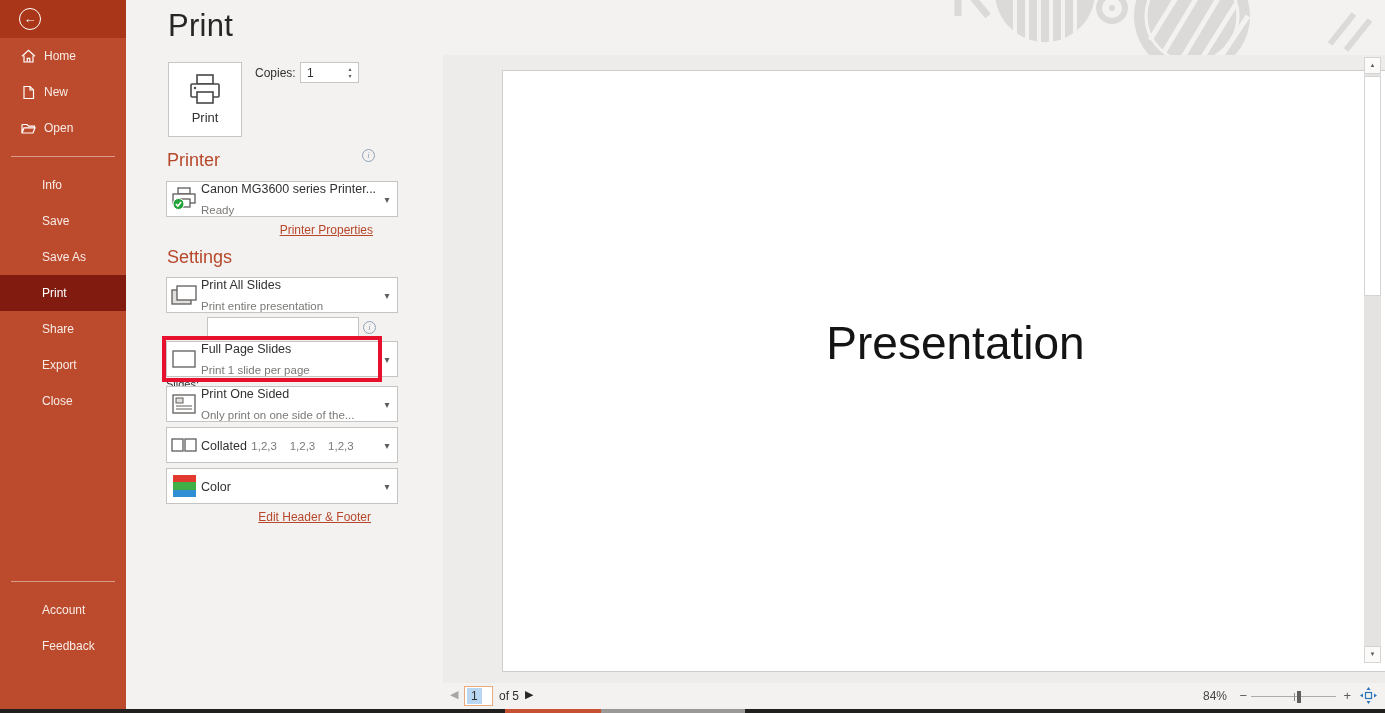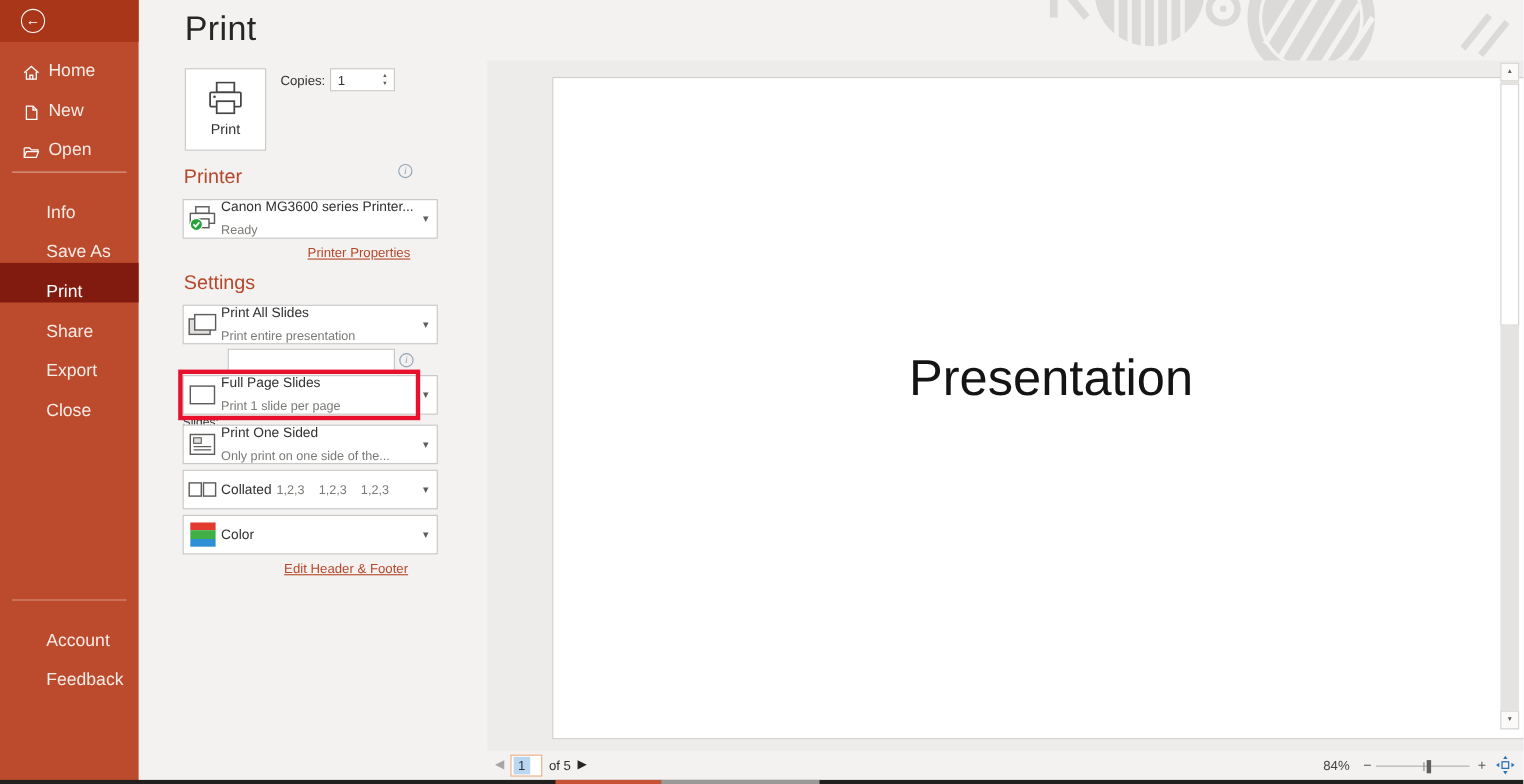--- a/index.html
+++ b/index.html
@@ -9,21 +9,21 @@
     font-family: "Liberation Sans", sans-serif;
     background: #f3f2f1; color: #323130;
   }
   
   .deco { position:absolute; top:0; left:940px; width:445px; height:58px; overflow:hidden; z-index:0; }
   
   .sidebar { position:absolute; left:0; top:0; width:126px; height:713px; background:#bc4a2c; z-index:5; }
   .sidebar-topband { height:38px; background:#a93618; position:relative; }
   .back-btn { position:absolute; left:19px; top:8px; width:22px; height:22px; border:1.5px solid #fff;
               border-radius:50%; color:#fff; font-size:13px; line-height:19px; text-align:center; cursor:pointer; }
-  .nav-item { display:flex; align-items:flex-end; height:36px; color:#f8ece7; font-size:16px; cursor:pointer; }
+  .nav-item { display:flex; align-items:center; height:36px; color:#f8ece7; font-size:12px; cursor:pointer; }
   .nav-item .nicon { width:15px; height:15px; margin:0 8px 0 21px; flex:0 0 auto; }
   .nav-item.plain { padding-left:42px; }
   .nav-item.active { background:#811b0f; color:#fff; }
   .side-divider { border:none; border-top:1px solid rgba(255,255,255,.45); margin:10px 11px; }
   .side-spacer { height:152px; }
   
   .page-title { position:absolute; left:168px; top:8px; font-size:31px; font-weight:300; color:#262626; letter-spacing:.3px; }
   .print-button { position:absolute; left:168px; top:62px; width:74px; height:75px; background:#fff;
                   border:1px solid #c8c6c4; display:flex; flex-direction:column; align-items:center;
                   justify-content:center; gap:6px; cursor:pointer; }
@@ -158,20 +158,23 @@
     </svg>
     <span>Open</span>
   </div>
 
   <hr class="side-divider">
 
   <div class="nav-item plain">
     <span>Info</span>
   </div>
   <div class="nav-item plain">
+    <span>Save</span>
+  </div>
+  <div class="nav-item plain">
     <span>Save As</span>
   </div>
   <div class="nav-item plain active">
     <span>Print</span>
   </div>
   <div class="nav-item plain">
     <span>Share</span>
   </div>
   <div class="nav-item plain">
     <span>Export</span>

